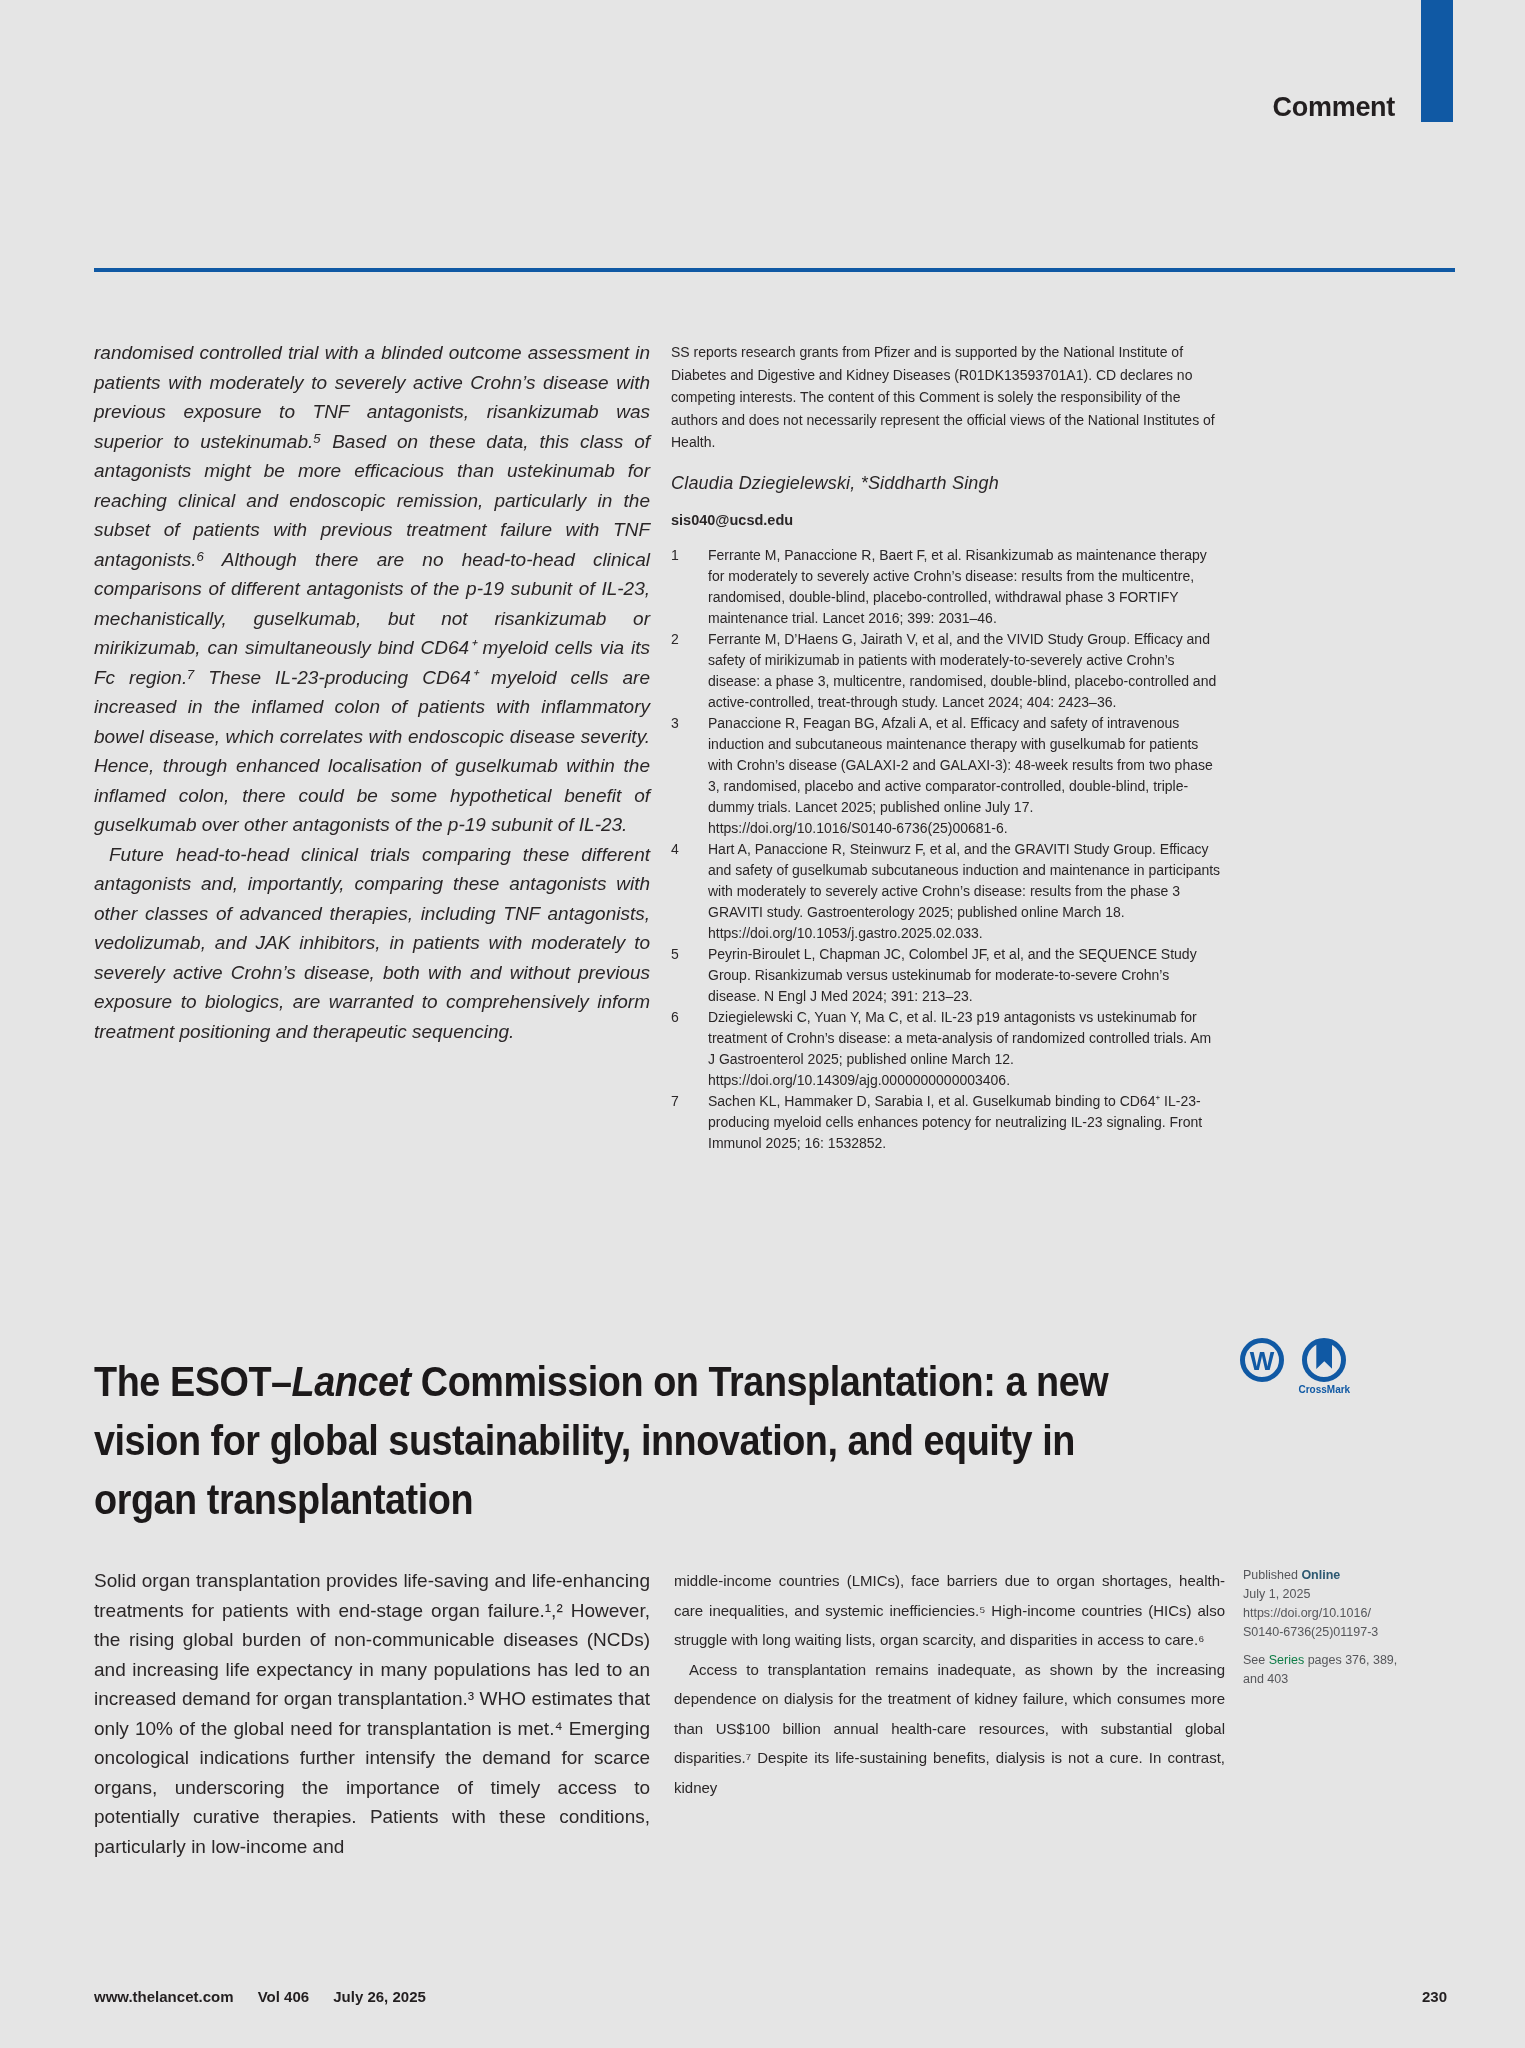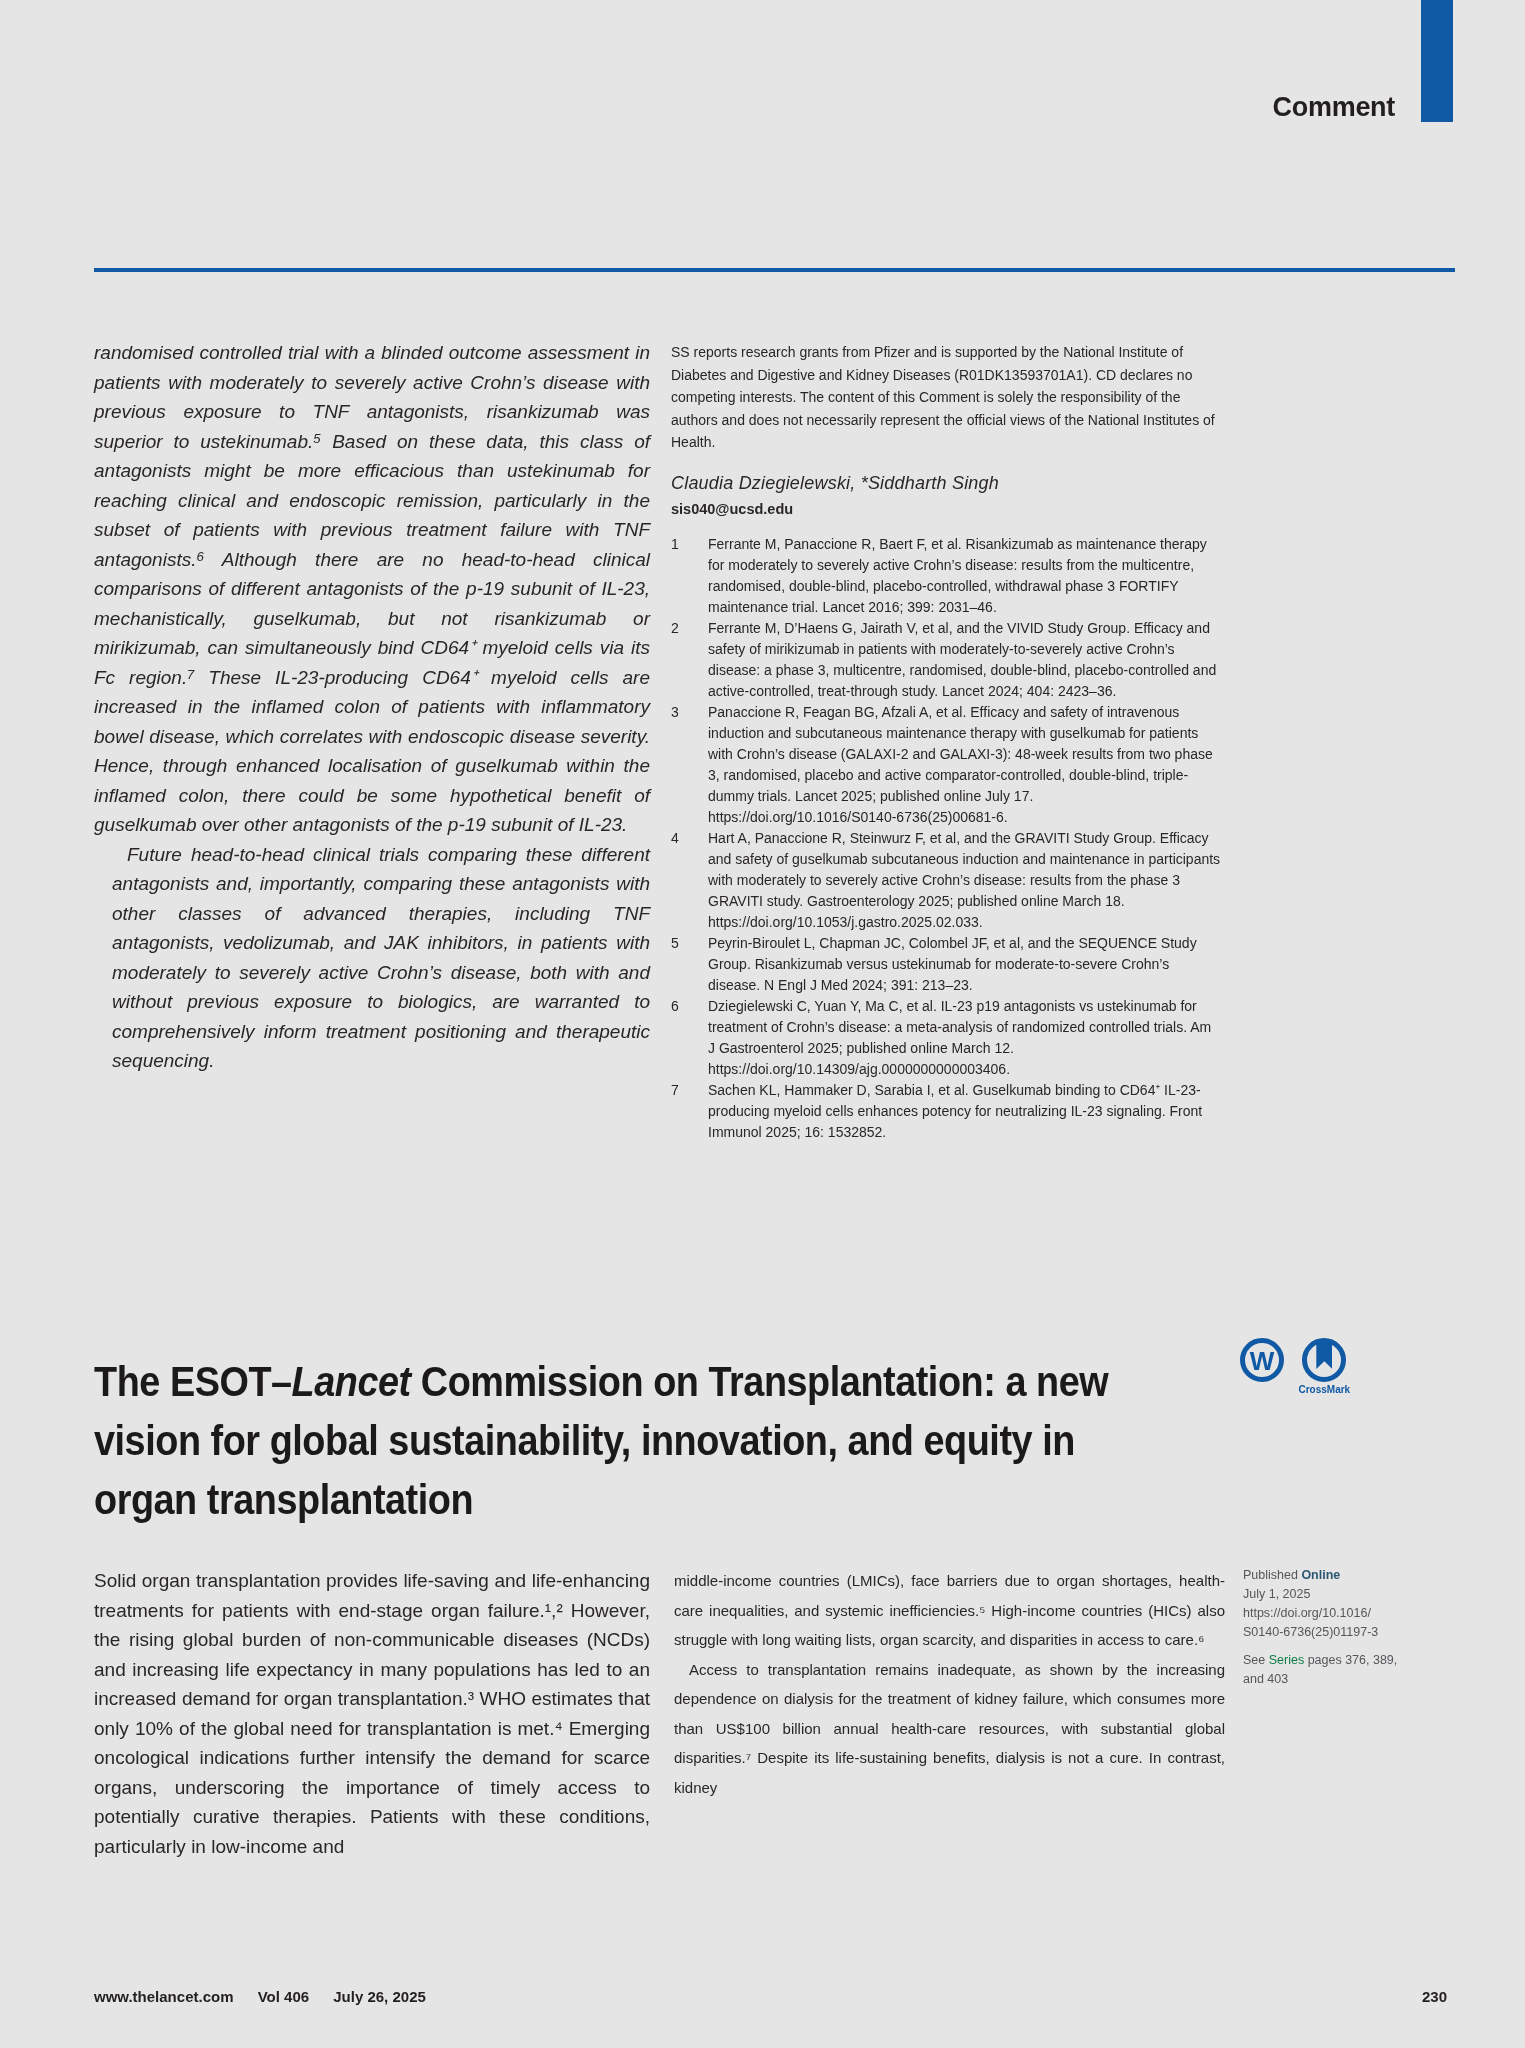--- a/index.html
+++ b/index.html
@@ -23,28 +23,28 @@
   }
   .divider-rule {
     position:absolute; left:94px; top:268px; width:1361px; height:4px;
     background:#1059a4;
   }
   
   .c-left {
     position:absolute; left:94px; top:338px; width:556px;
     font-size:19px; line-height:29.5px; text-align:justify; color:#2a2627;font-style:italic;
   }
-  .c-left p + p { text-indent:15px;margin-left:18px; }
+  .c-left p + p { text-indent:15px; }
   .c-right {
     position:absolute; left:671px; top:341px; width:551px;
     color:#2a2627;
   }
   .funding { font-size:14px; line-height:22.5px; }
   .authors { margin-top:19px; font-size:18px; font-style:italic; letter-spacing:0.2px; }
-  .email   { margin-top:7px; font-size:14.5px; font-weight:700; }
+  .email   { margin-top:18px; font-size:14.5px; font-weight:700; }
   .affil   { margin-top:15px; font-size:14px; line-height:22.5px; }
   .refs    { margin-top:17px; }
   .ref     { display:flex; font-size:14px; line-height:21px; }
   .ref-num { width:37px; flex-shrink:0; }
   .ref-text{ flex:1; }
   
   .title-block {
     position:absolute; left:94px; top:1352px; width:1320px;
     font-size:42px; font-weight:700; line-height:59px; letter-spacing:-0.5px;
     color:#1c191a;

